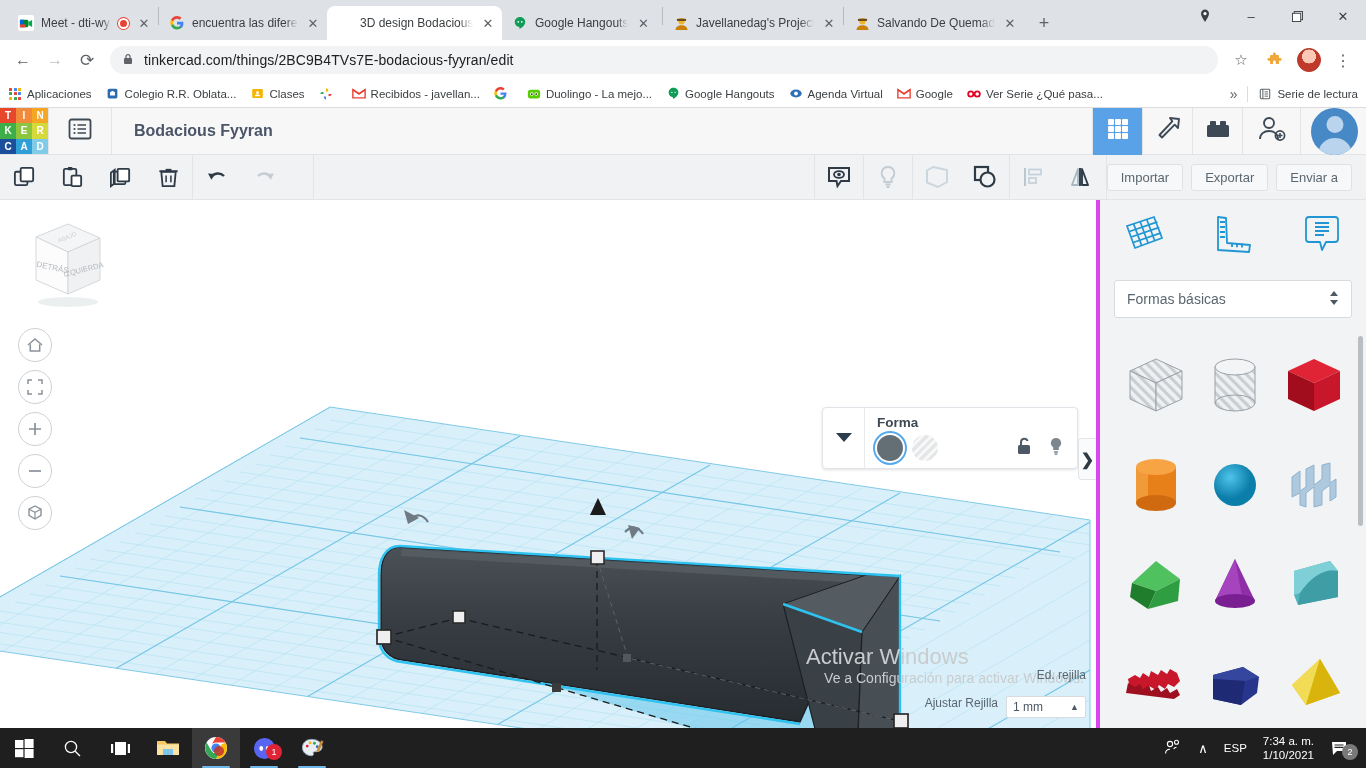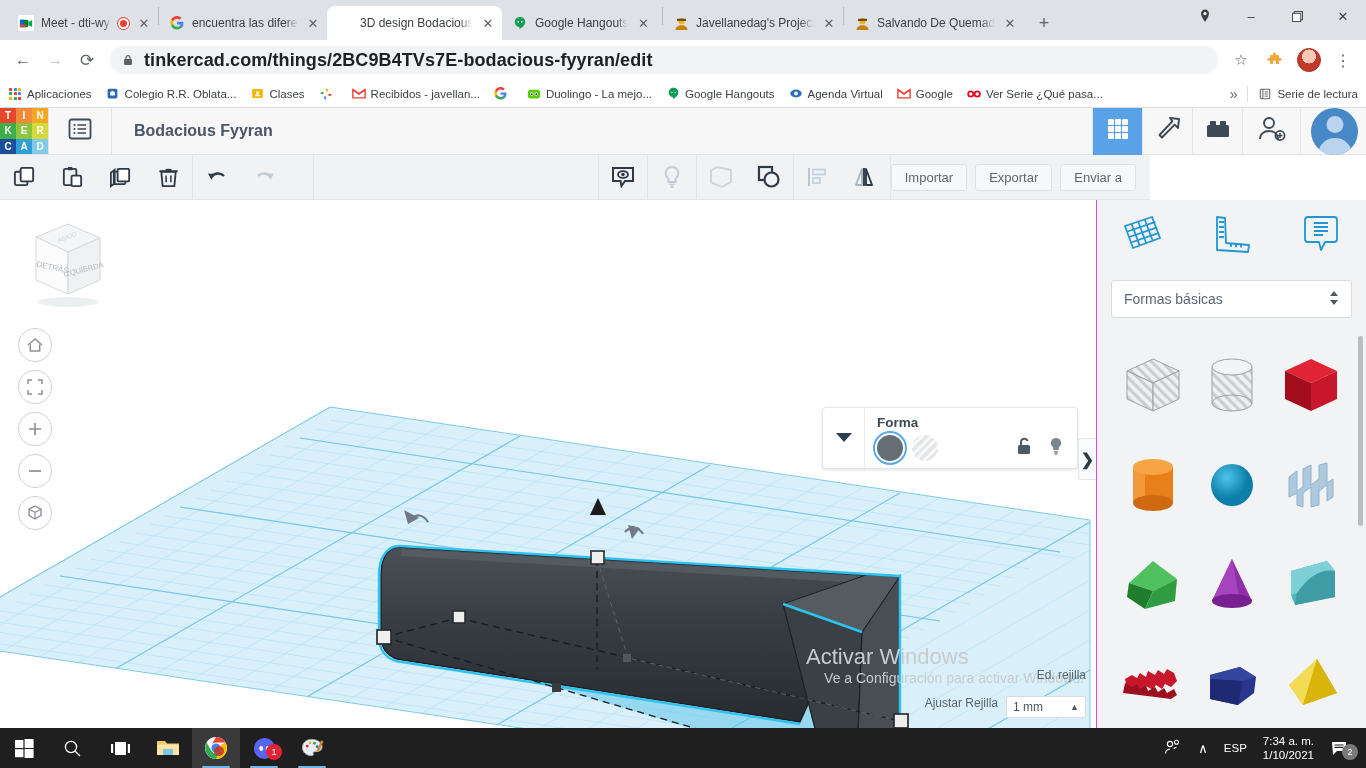--- a/index.html
+++ b/index.html
@@ -46,21 +46,21 @@
 
   .navbar {
     position: absolute; left: 0; top: 40px; width: 1366px; height: 40px;
     background: #fff; display: flex; align-items: center; padding: 0 8px; gap: 2px;
   }
   .navicon { width: 30px; height: 30px; border-radius: 50%; display: flex;
     align-items: center; justify-content: center; color: #5f6368; font-size: 16px; }
   .omnibox {
     flex: 1; height: 28px; background: #f1f3f4; border-radius: 14px;
     display: flex; align-items: center; padding: 0 12px; gap: 10px;
-    margin: 0 6px; font-size: 18px; color: #202124; font-weight: bold;
+    margin: 0 6px; font-size: 14px; color: #202124;
   }
   .omnibox .url { color: #202124; letter-spacing: .1px; }
   .omni-right { display: flex; align-items: center; gap: 4px; }
   .avatar-chrome {
     width: 24px; height: 24px; border-radius: 50%;
     background: radial-gradient(circle at 50% 34%, #f9c9b6 0 38%, transparent 39%), #c0392b;
     border: 1px solid #b33a27;
   }
 
   .bookmarks {
@@ -101,21 +101,21 @@
     margin-left: 6px; position: relative; overflow: hidden; flex: none; }
   .tc-avatar::before { content:""; position:absolute; left:50%; top:18%;
     transform: translateX(-50%); width: 17px; height:17px; border-radius:50%;
     background:#b9d4ec; }
   .tc-avatar::after { content:""; position:absolute; left:50%; bottom:-13px;
     transform: translateX(-50%); width: 33px; height:30px; border-radius:50%;
     background:#b9d4ec; }
 
   
   .tc-toolbar {
-    position: absolute; left: 0; top: 155px; width: 1150px; height: 45px;
+    position: absolute; left: 0; top: 155px; width: 1366px; height: 45px;
     background: #f1f2f4; display: flex; align-items: center;
     border-bottom: 1px solid #e2e4e7;
   }
   .tb-btn { width: 48px; height: 44px; display: flex; align-items: center;
     justify-content: center; color: #2e3b47; }
   .tb-btn.dim { color: #c3ccd4; }
   .tb-sep { width: 1px; height: 44px; background: #e2e4e7; }
   .tb-right { margin-left: auto; display: flex; align-items: center; gap: 8px;
     padding-right: 14px; }
   .tb-text-btn { height: 27px; padding: 0 13px; border: 1px solid #dfe2e5;
@@ -166,21 +166,21 @@
     border-radius: 2px; display: flex; align-items: center; padding: 0 6px;
     font-size: 12px; color: #4d5864; }
 
   .watermark { position: absolute; right: 12px; bottom: 42px; text-align: left;
     color: #c9ccce; pointer-events: none; }
   .wm1 { font-size: 22px; }
   .wm2 { font-size: 14px; padding-left: 18px; }
 
   
   .rpanel { position: absolute; left: 1096px; top: 200px; width: 270px;
-    height: 528px; background: #f2f3f5; border-left: 1px solid #d946ef; }
+    height: 528px; background: #f2f3f5; border-left: 4px solid #d946ef; }
   .rp-icons { display: flex; height: 72px; }
   .rp-icon { flex: 1; display: flex; align-items: center; justify-content: center; }
   .rp-select { margin: 8px 14px 0 14px; height: 38px; background: #fff;
     border: 1px solid #d8dcdf; border-radius: 3px; display: flex;
     align-items: center; padding: 0 12px; font-size: 14px; color: #5b6770; }
   .rp-grid { position: absolute; left: 0; top: 130px; width: 270px; height: 398px;
     display: grid; grid-template-columns: repeat(3, 1fr);
     grid-auto-rows: 100px; padding: 5px 16px 0 16px; }
   .rp-cell { display: flex; align-items: center; justify-content: center; }
   .rp-scroll { position: absolute; right: 3px; top: 136px; width: 5px;

